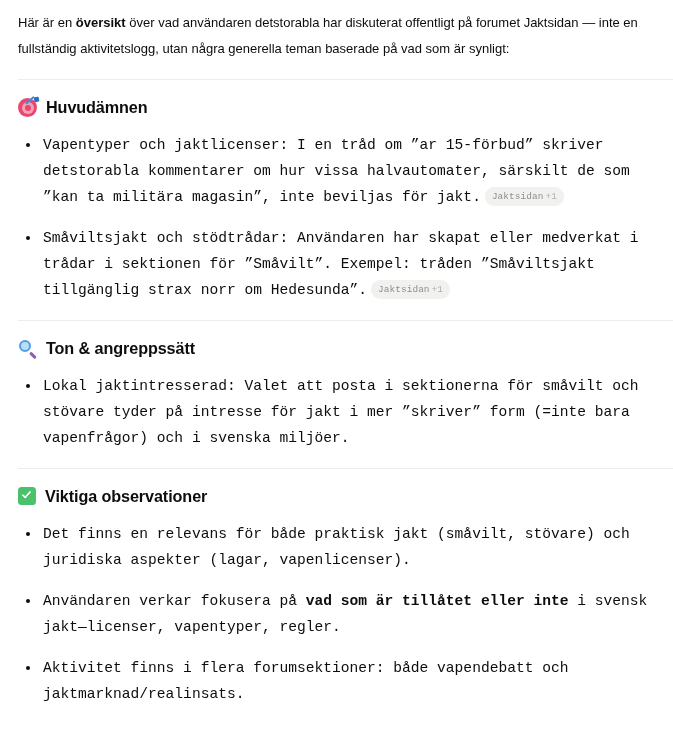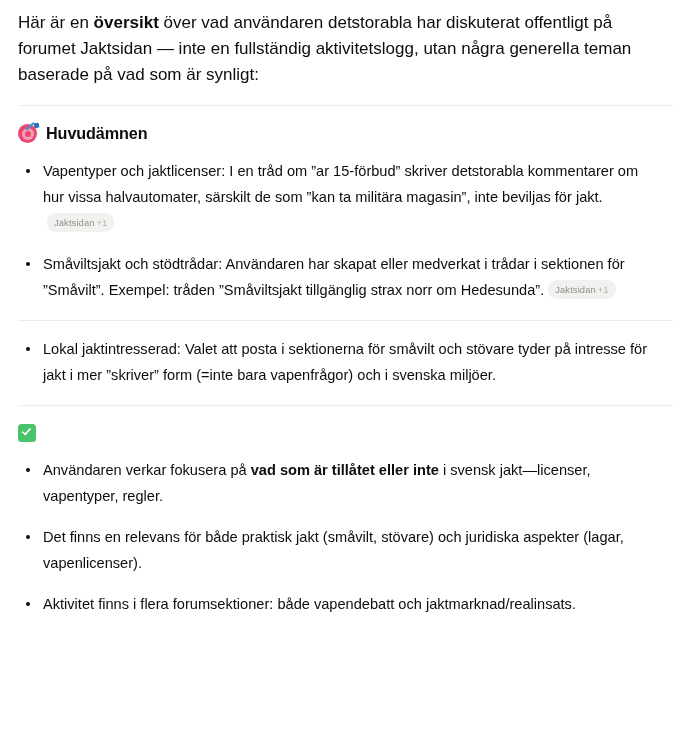--- a/index.html
+++ b/index.html
@@ -16,21 +16,21 @@
     -webkit-font-smoothing: antialiased;
   }
   .page {
     width: 673px;
     padding: 0;
     box-sizing: border-box;
   }
   .intro {
     margin: 0;
     padding: 10px 18px 0 18px;
-    font-size: 17px;
+    font-size: 13px;
     line-height: 26px;
     color: #0d0d0d;
   }
   .divider {
     height: 1px;
     background: #ececec;
     margin: 17px 0 0 18px;
     width: 655px;
   }
   .section {
@@ -130,20 +130,21 @@
     margin: 0;
     padding: 0;
   }
   ul.bullets li {
     position: relative;
     padding-left: 25px;
     margin: 15px 0 3px 0;
     font-size: 14.6px;
     line-height: 26px;
     color: #0d0d0d;
+    font-family: Liberation Mono, monospace;
   }
   ul.bullets li::before {
     content: "";
     position: absolute;
     left: 8px;
     top: 11px;
     width: 4px;
     height: 4px;
     border-radius: 50%;
     background: #0d0d0d;
@@ -188,34 +189,42 @@
     </div>
     <ul class="bullets">
       <li><span>Vapentyper och jaktlicenser: I en tråd om ”ar 15-förbud” skriver detstorabla kommentarer om hur vissa halvautomater, särskilt de som ”kan ta militära magasin”, inte beviljas för jakt.</span><span class="badge"><span>Jaktsidan</span><span class="plus">+1</span></span></li>
       <li><span>Småviltsjakt och stödtrådar: Användaren har skapat eller medverkat i trådar i sektionen för ”Småvilt”. Exempel: tråden ”Småviltsjakt tillgänglig strax norr om Hedesunda”.</span><span class="badge"><span>Jaktsidan</span><span class="plus">+1</span></span></li>
     </ul>
   </div>
 
   <div class="divider"></div>
 
   <div class="section">
+    <div class="section-head">
+      <span class="emoji ic-search">
+        <span class="lens"></span>
+          <span class="handle"></span>
+      </span>
+      <span class="section-title">Ton &amp; angreppssätt</span>
+    </div>
     <ul class="bullets">
       <li><span>Lokal jaktintresserad: Valet att posta i sektionerna för småvilt och stövare tyder på intresse för jakt i mer ”skriver” form (=inte bara vapenfrågor) och i svenska miljöer.</span></li>
     </ul>
   </div>
 
   <div class="divider"></div>
 
   <div class="section">
     <div class="section-head">
       <span class="emoji ic-check">
         <span class="box"></span>
           <span class="tick"></span>
       </span>
+      <span class="section-title">Viktiga observationer</span>
     </div>
     <ul class="bullets">
+      <li><span>Det finns en relevans för både praktisk jakt (småvilt, stövare) och juridiska aspekter (lagar, vapenlicenser).</span></li>
       <li><span>Användaren verkar fokusera på </span><b>vad som är tillåtet eller inte</b><span> i svensk jakt—licenser, vapentyper, regler.</span></li>
-      <li><span>Det finns en relevans för både praktisk jakt (småvilt, stövare) och juridiska aspekter (lagar, vapenlicenser).</span></li>
       <li><span>Aktivitet finns i flera forumsektioner: både vapendebatt och jaktmarknad/realinsats.</span></li>
     </ul>
   </div>
 
 </div>
 
 </body></html>

